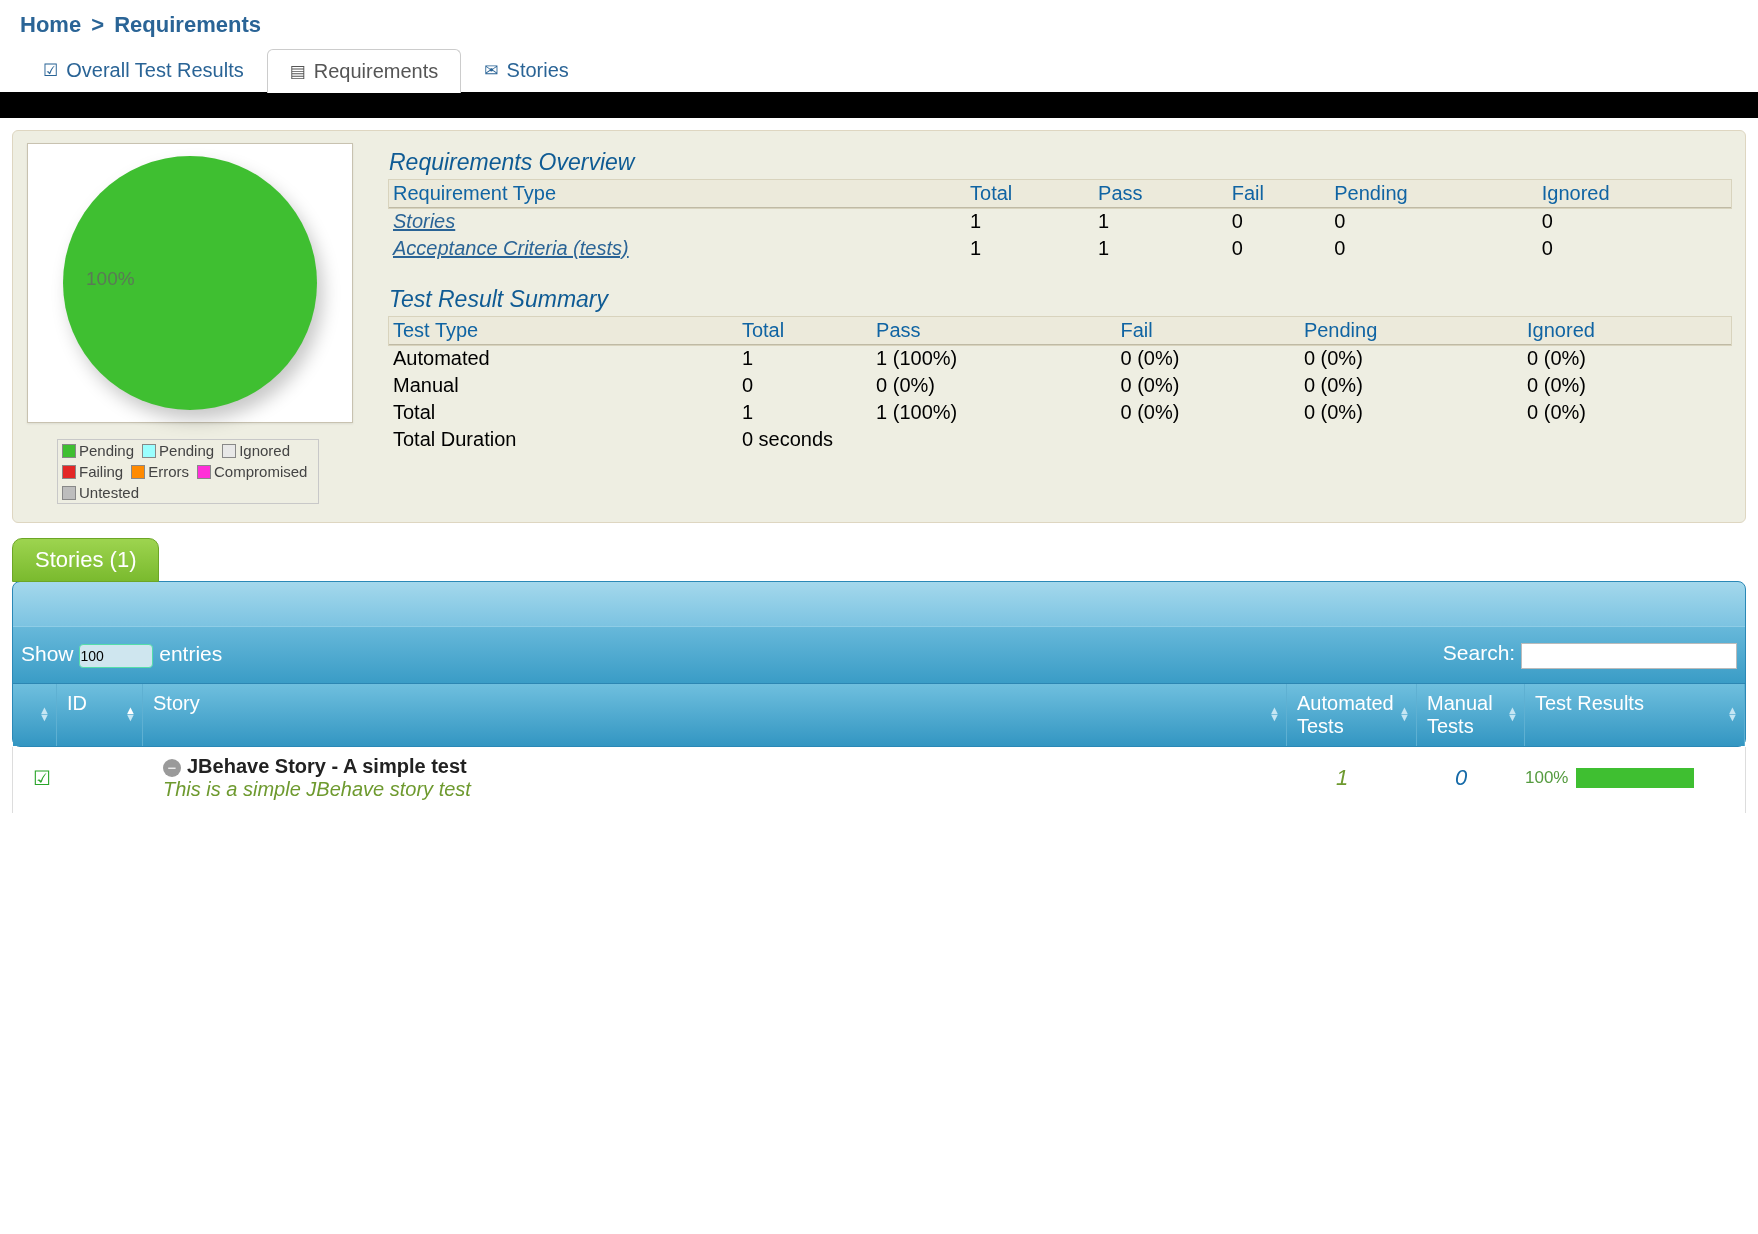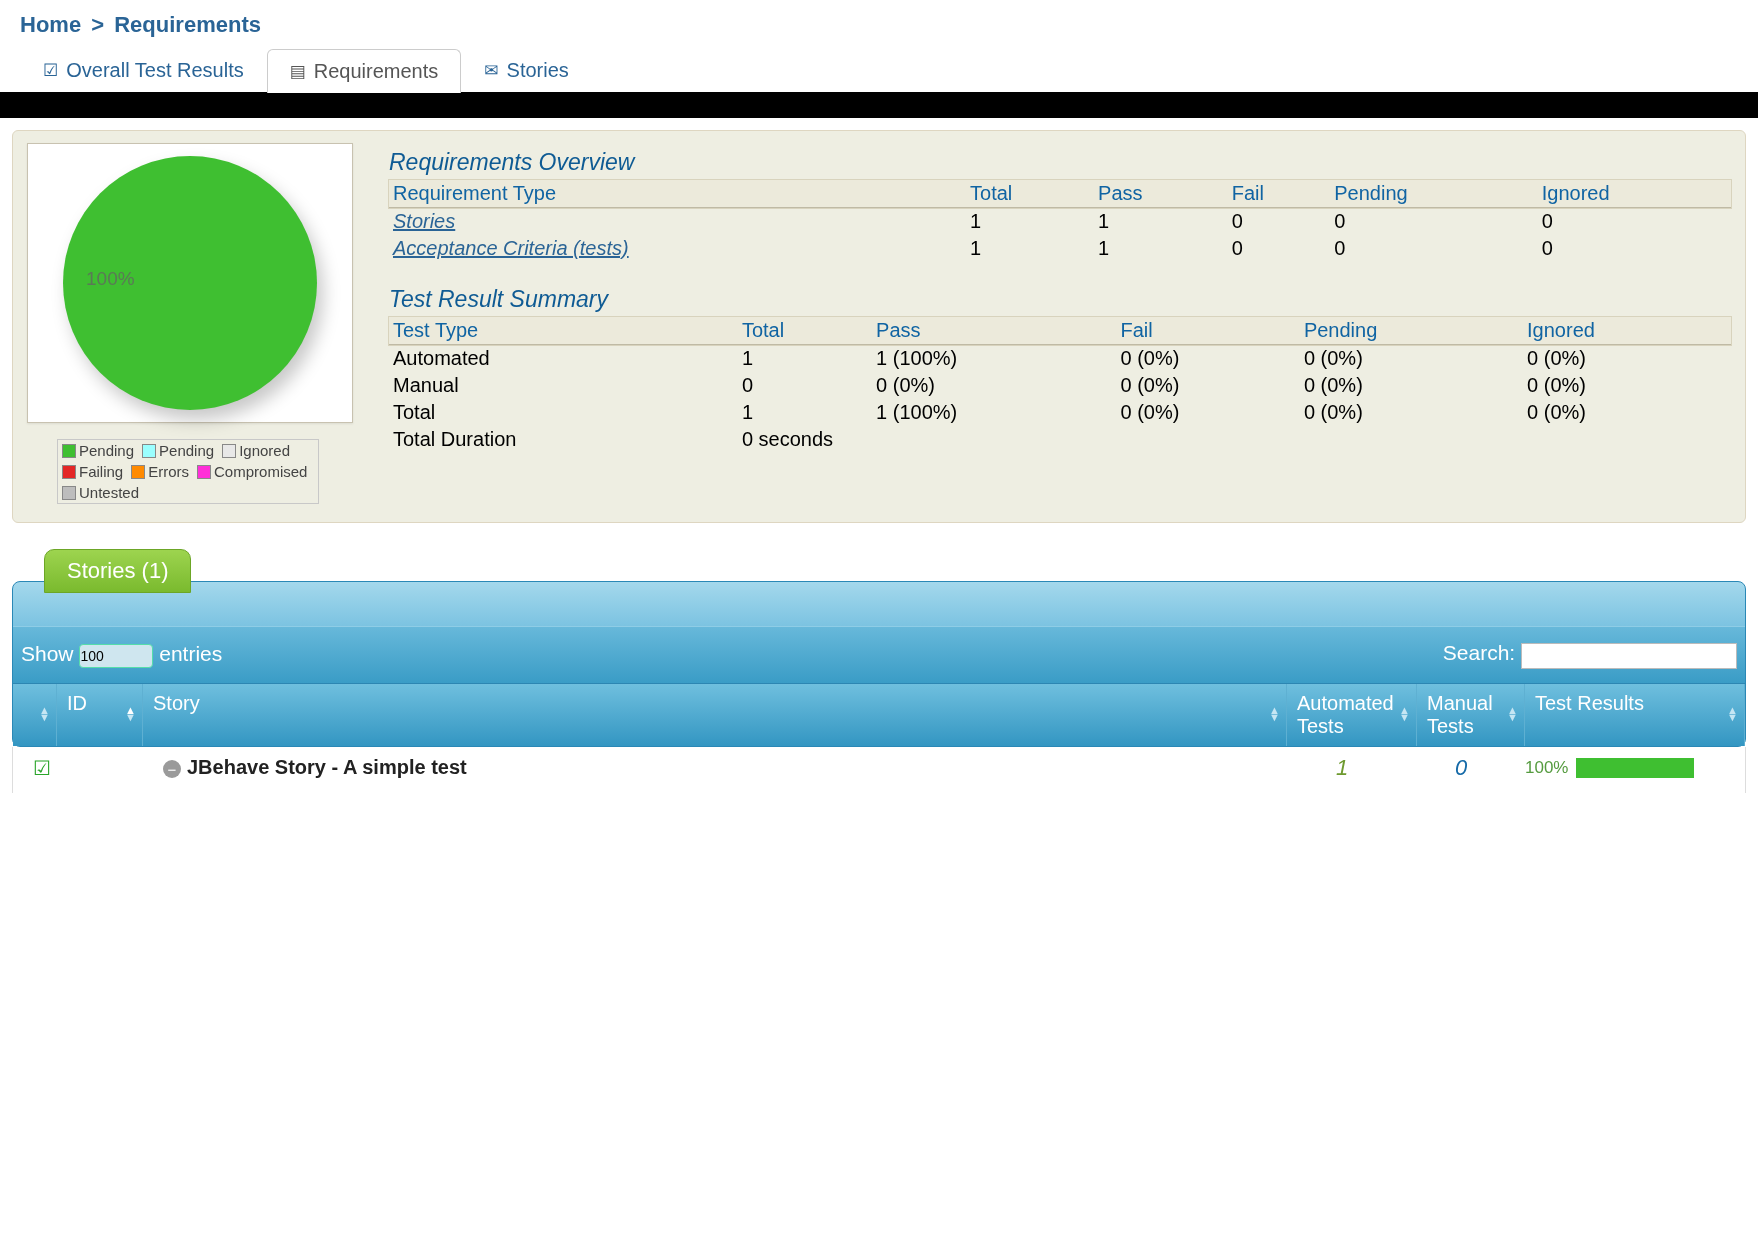--- a/index.html
+++ b/index.html
@@ -68,21 +68,21 @@
 table.ov td, table.ov th { text-align: left; padding: 2px 4px; font-size: 20px; }
 table.ov thead th { color: #1064a3; font-weight: 400; border-bottom: 1px solid #bfbaa5; }
 table.ov thead tr { outline: 1px solid #d8d3bd; background: #eceadb; }
 .req-link { color: #2a6496; font-style: italic; }
 .em { }
 
 .stories-panel { margin: 14px 12px 0; }
 .stories-tab {
   display: inline-block; background: linear-gradient(#9dd44f,#7aba2e);
   color: #fff; font-size: 22px; padding: 8px 22px; border-radius: 10px 10px 0 0;
-  border: 1px solid #6ca626; position: relative; top: 12px; z-index: 2; margin-left: 32px;
+  border: 1px solid #6ca626; position: relative; top: 1px; z-index: 2;
 }
 .blue-band {
   background: linear-gradient(#a4d8ec, #68b9dc 40%, #3d9fc9);
   border: 1px solid #2a88b6; border-radius: 8px; padding-top: 44px;
   position: relative; z-index: 1;
 }
 .blue-inner { background: linear-gradient(#67b8da,#3a9cc6); padding: 14px 8px; color: #fff; font-size: 21px; display: flex; justify-content: space-between; align-items: center; border-top: 1px solid #8fcde6; gap: 12px; }
 .blue-inner input.select-look {
   width: 74px; height: 24px; border: 1px solid #5da; border-radius: 4px; background: #cfe6ef; font-size: 14px;
 }
@@ -299,20 +299,21 @@
             <span>▲</span>
             <span>▼</span>
           </span></div>
     </div>
   </div>
   <div class="dt-row">
     <div class="col col-toggle"><span class="check-icon">☑</span></div>
     <div class="col col-id"></div>
     <div class="col col-story">
       <div><span class="minus-circle">−</span><span class="story-title">JBehave Story - A simple test</span></div>
+      <div class="story-desc">This is a simple JBehave story test</div>
     </div>
     <div class="col col-at at-val">1</div>
     <div class="col col-mt mt-val">0</div>
     <div class="col col-tr">
       <span class="tr-label">100%</span><span class="tr-bar"></span>
     </div>
   </div>
 </div>
 
 </body></html>

